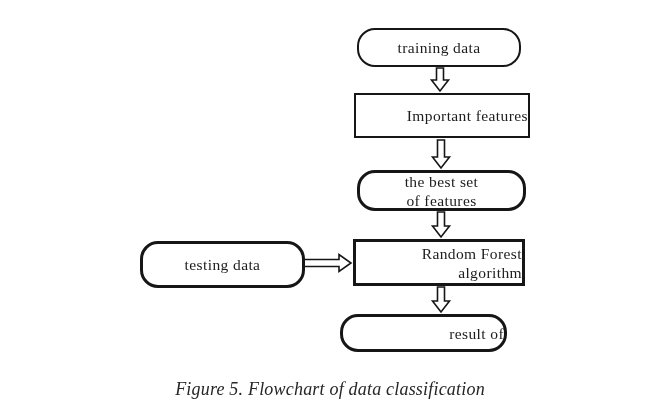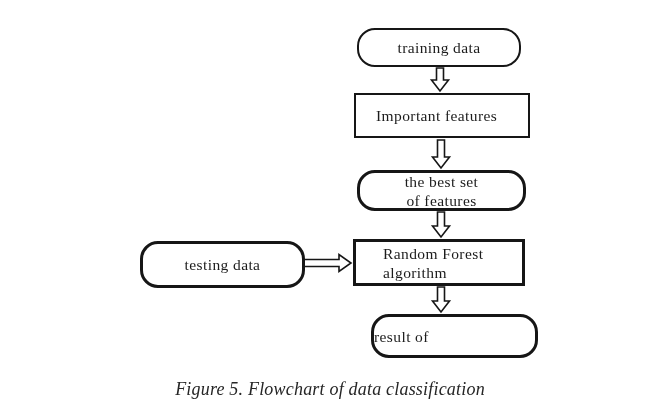--- a/index.html
+++ b/index.html
@@ -27,32 +27,33 @@
     position: absolute;
     background: #ffffff;
     border: 2px solid #161616;
     box-sizing: border-box;
     display: flex;
     flex-direction: column;
     justify-content: center;
     font-size: 15.5px;
     letter-spacing: 0.4px;
     line-height: 19px;
+    text-align: right;
   }
   .node.rounded { border-radius: 18px; font-family: Liberation Serif, serif; }
   .node.thick { border-width: 3px; }
   .node.center { align-items: center; text-align: center; }
   .node .line { display: block; }
 
   .node-training  { left: 357px; top: 28px;  width: 164px; height: 39px; }
   .node-selection { left: 354px; top: 93px;  width: 176px; height: 45px; padding-left: 20px; }
   .node-best      { left: 357px; top: 170px; width: 169px; height: 41px; }
   .node-forest    { left: 353px; top: 239px; width: 172px; height: 47px; padding-left: 27px; }
   .node-testing   { left: 140px; top: 241px; width: 165px; height: 47px; border-radius: 17px; }
-  .node-result    { left: 371px; top: 314px; width: 167px; height: 44px; }
+  .node-result    { left: 340px; top: 314px; width: 167px; height: 38px; }
 
   .caption {
     position: absolute;
     left: 0;
     top: 379px;
     width: 660px;
     text-align: center;
     font-style: italic;
     font-size: 18px;
     letter-spacing: 0.2px;

